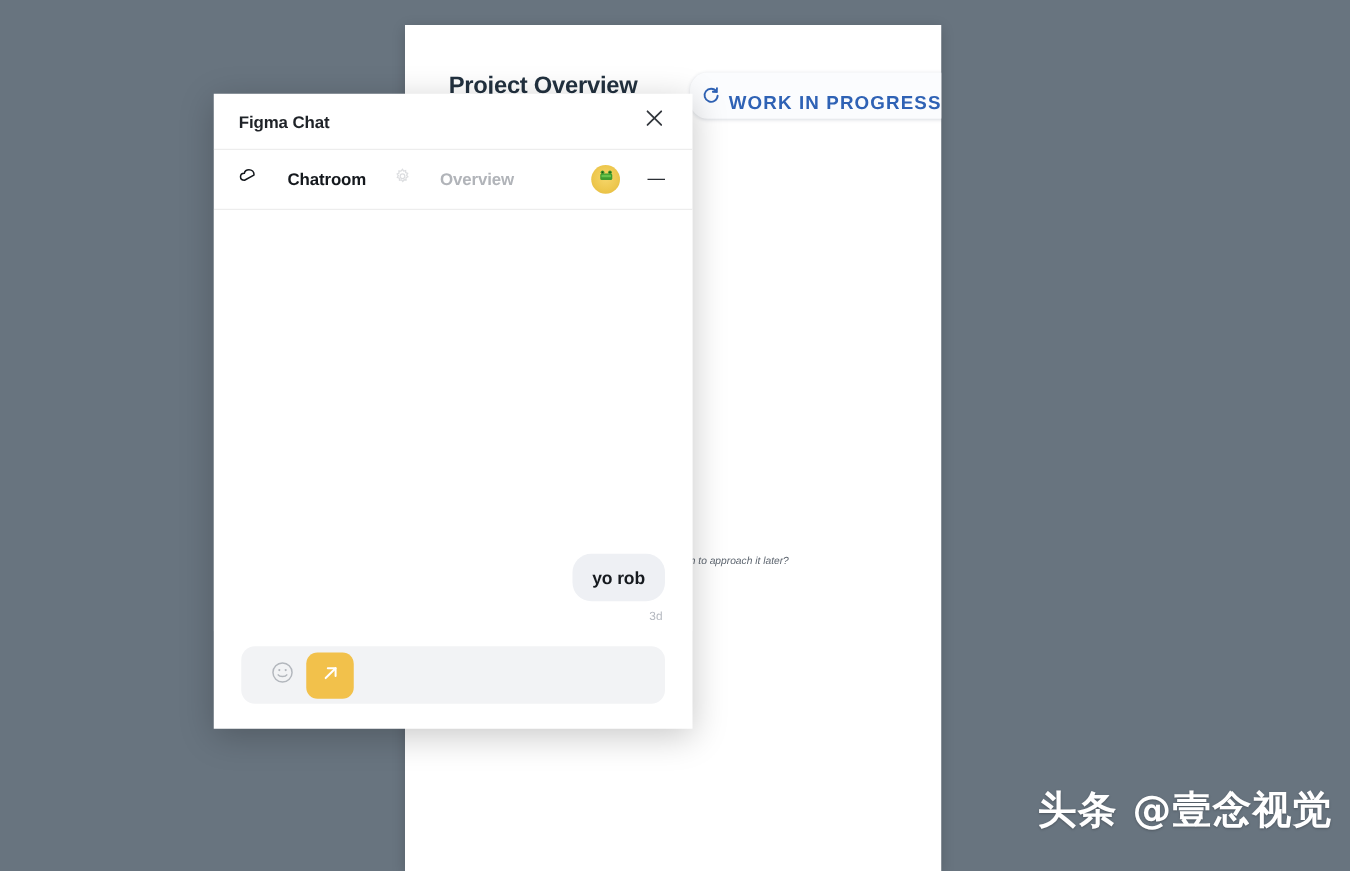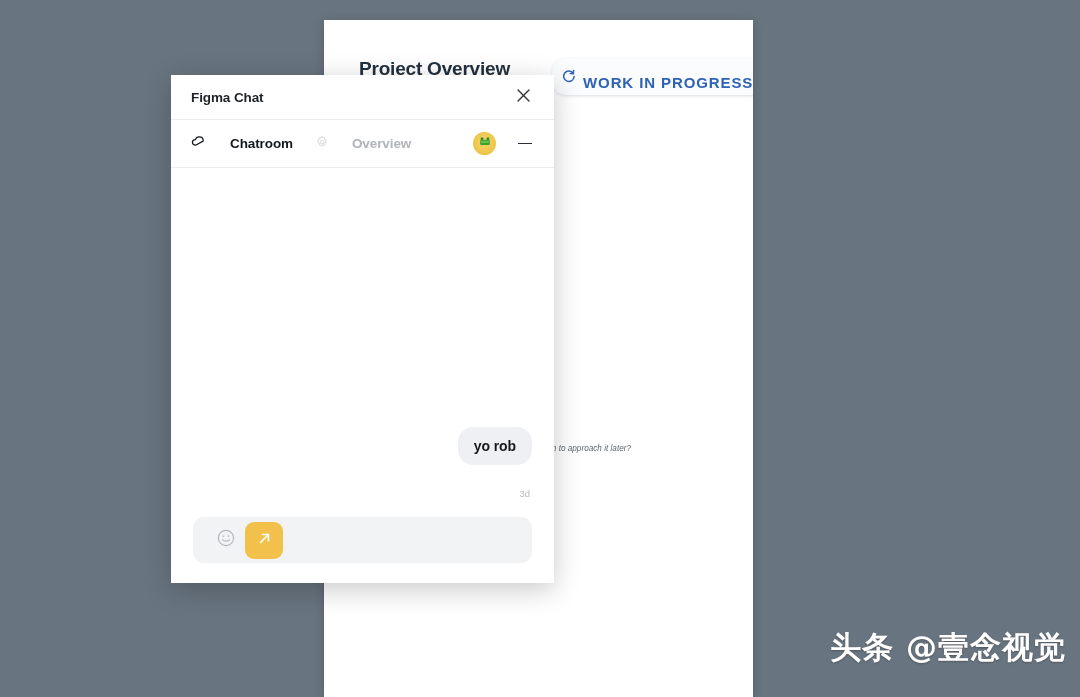--- a/index.html
+++ b/index.html
@@ -194,21 +194,21 @@
     font-size: 14px;
     font-weight: bold;
     letter-spacing: -0.1px;
     padding: 11px 16px;
     border-radius: 15px;
     max-width: 72%;
   }
   .msg-time {
     font-size: 9.5px;
     color: #b5b9c0;
-    margin-top: 23px;
+    margin-top: 7px;
     margin-right: 2px;
   }
 
   
   #chat-composer {
     flex: 0 0 auto;
     padding: 12px 22px 20px 22px;
   }
   #composer-inner {
     height: 46px;

